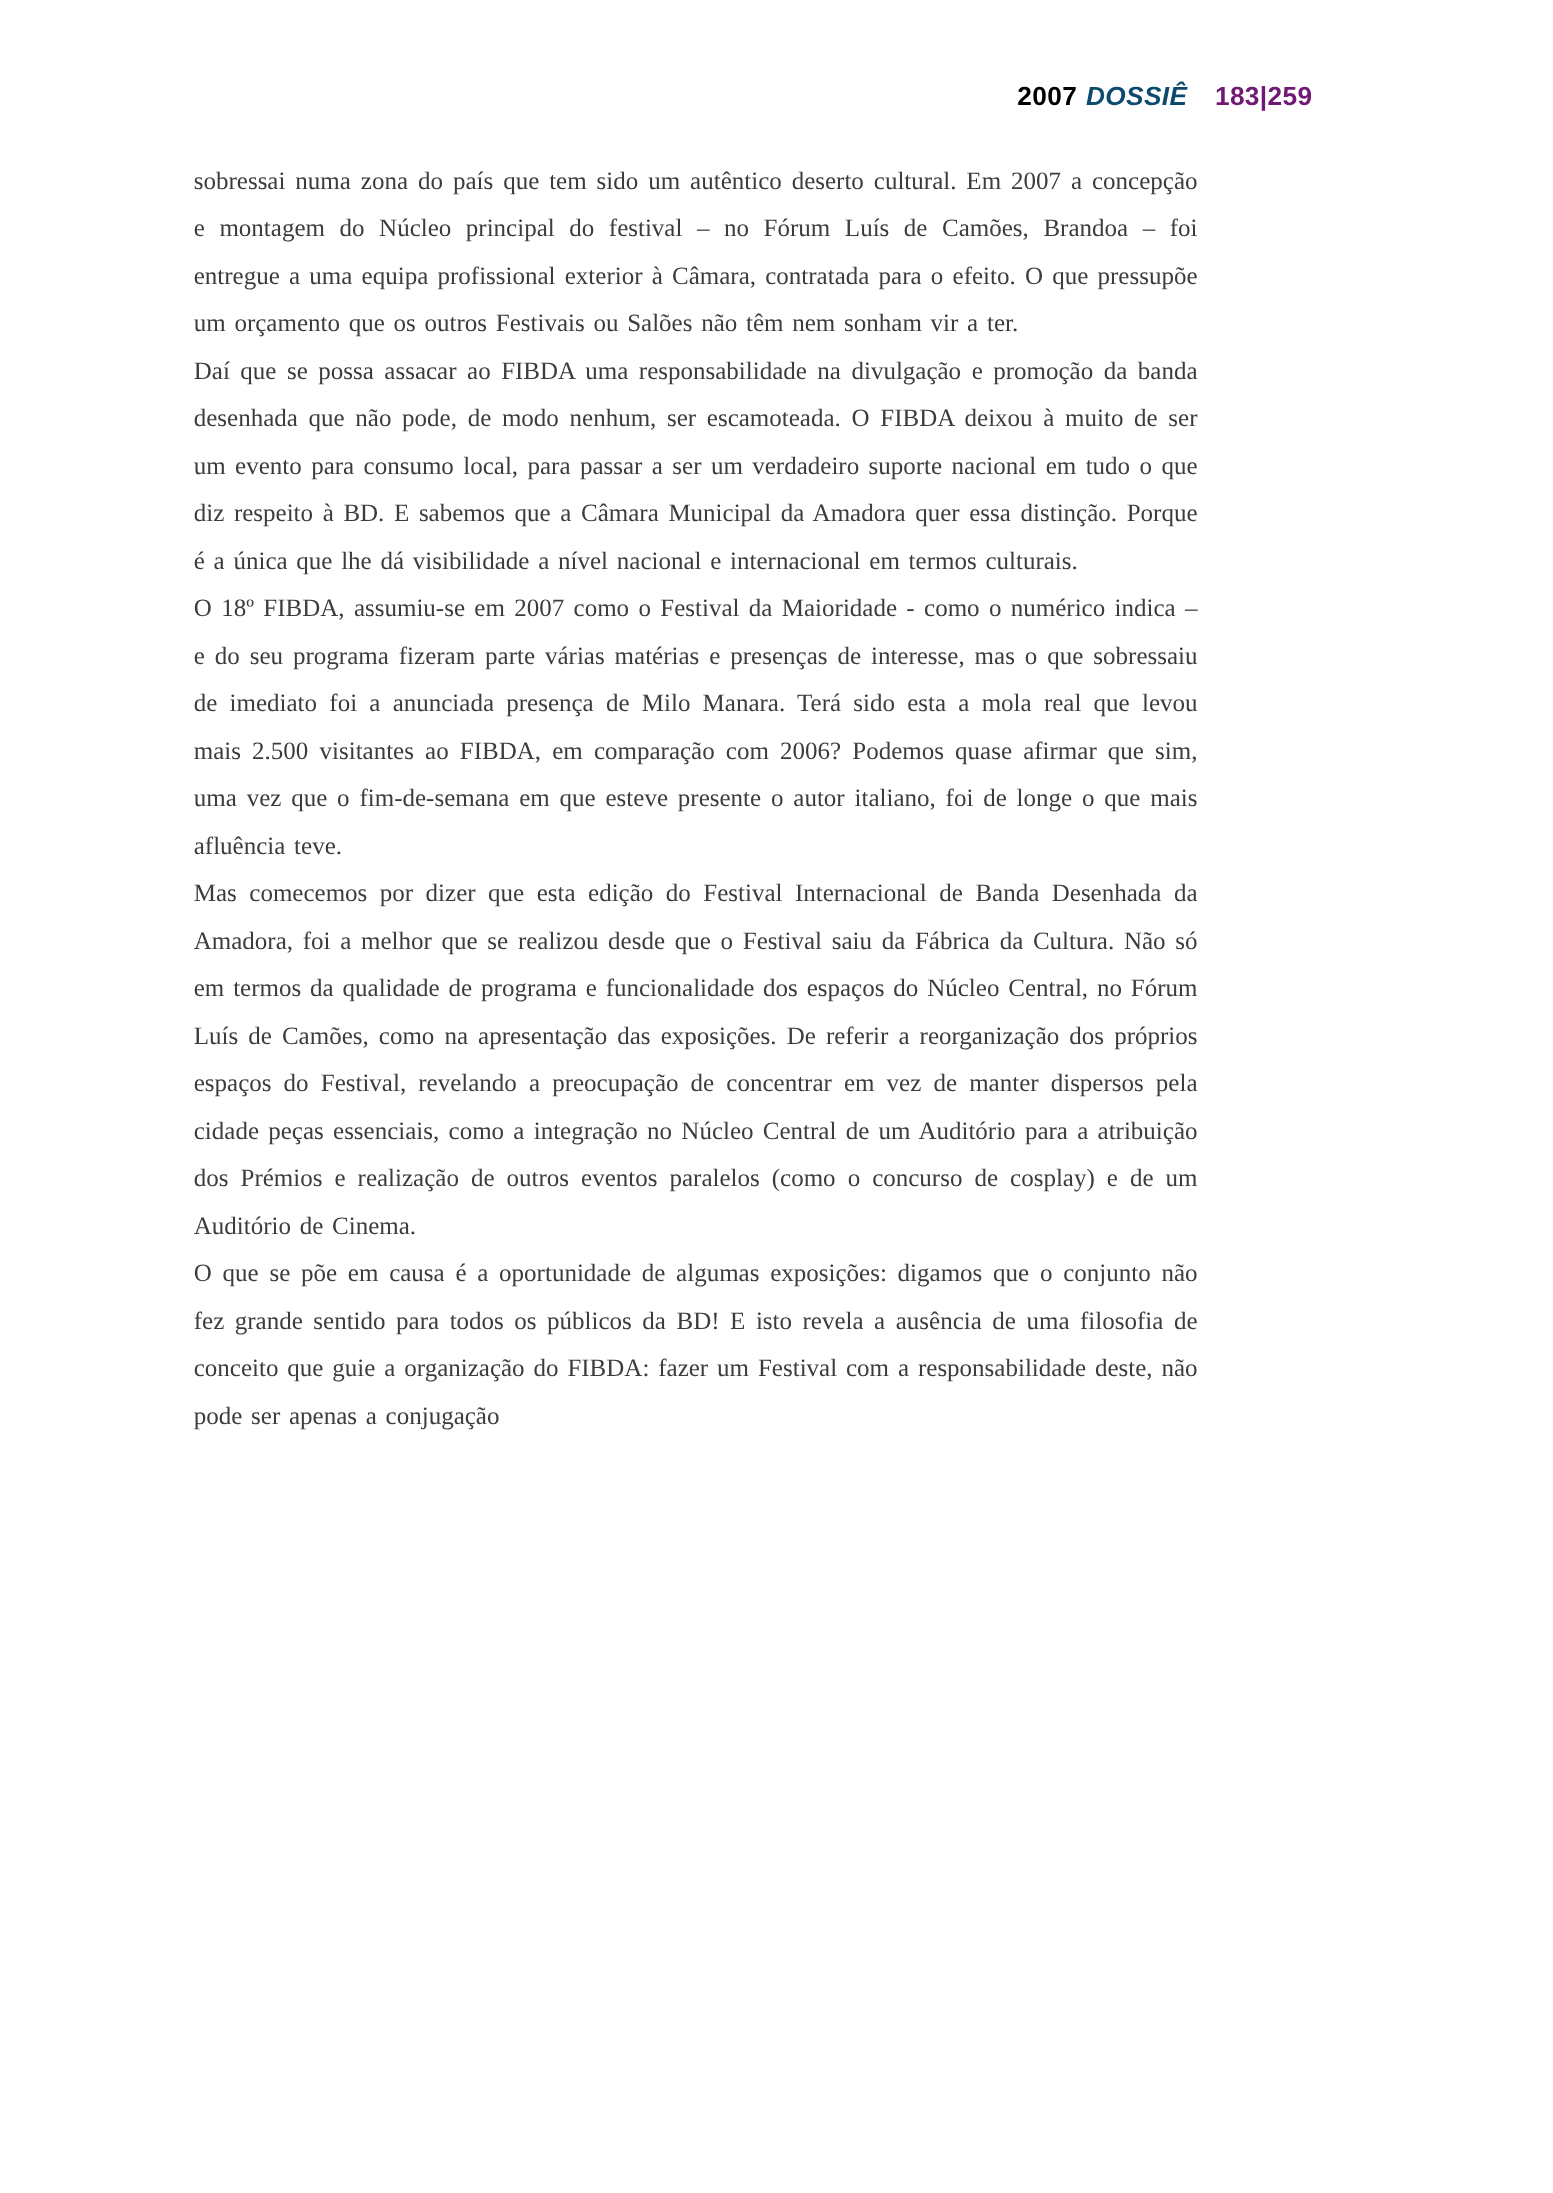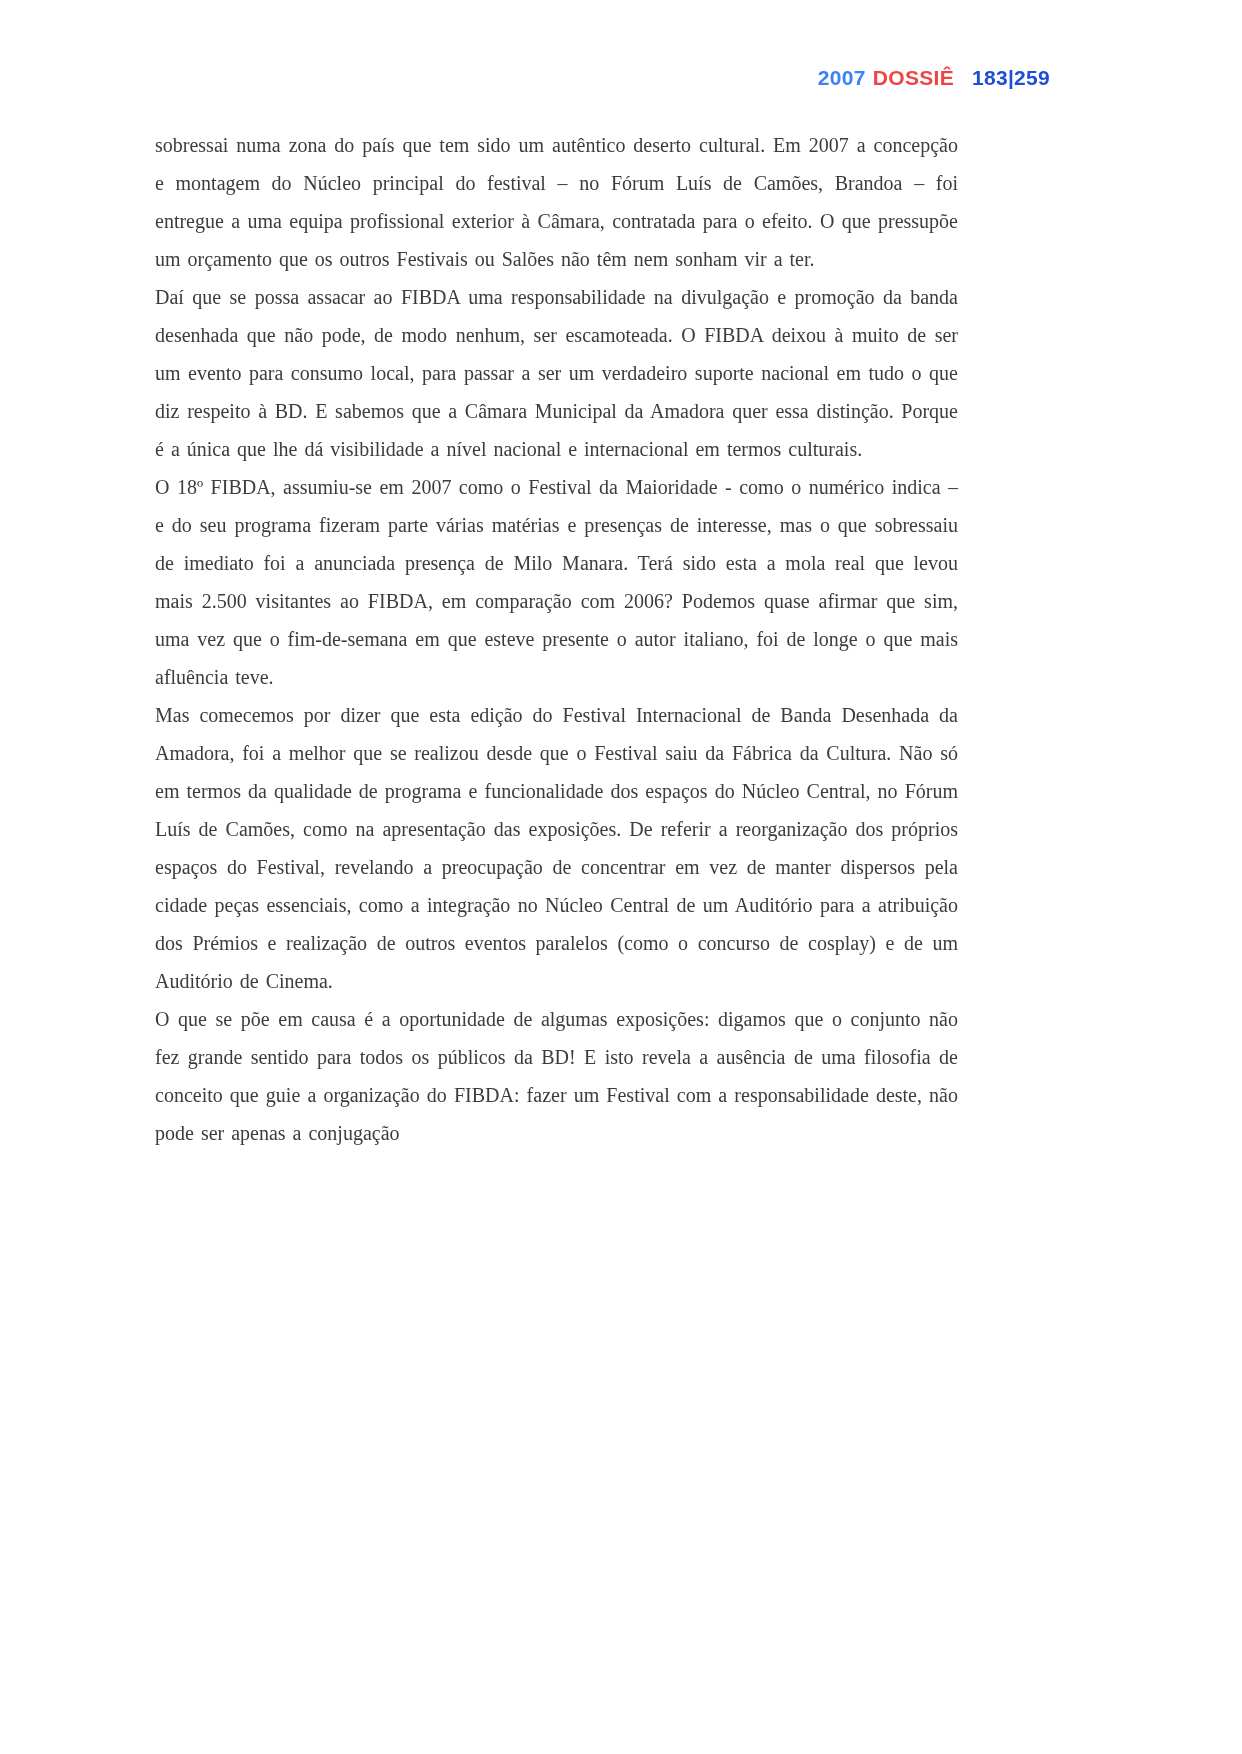--- a/index.html
+++ b/index.html
@@ -18,29 +18,31 @@
   .header {
     position: absolute;
     top: 66px;
     right: 192px;
     font-size: 21px;
     font-weight: bold;
     letter-spacing: 0.3px;
     white-space: nowrap;
   }
   .header .year {
-    color: #3b82f6;
+    color: #000000;
     margin-right: 7px;
   }
   .header .title {
-    color: #ef4444;
-    margin-right: 18px;
+    color: #0c4a6e;
+    margin-right: 6px;
+    font-style: italic;
   }
   .header .pagenum {
-    color: #1d4ed8;
+    color: #701a75;
+    margin-left: 16px;
   }
   .content {
     position: absolute;
     top: 126px;
     left: 155px;
     width: 803px;
     font-size: 20px;
     line-height: 38px;
     color: #3c3c3c;
     text-align: justify;

